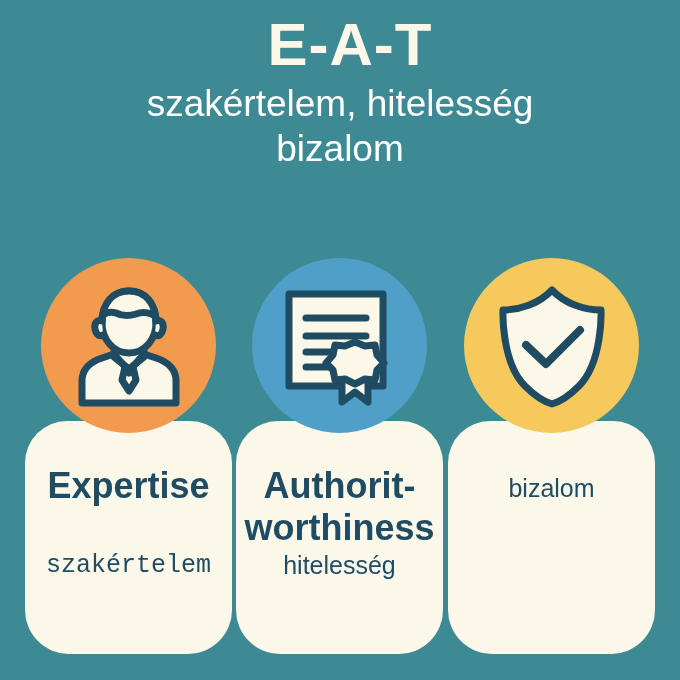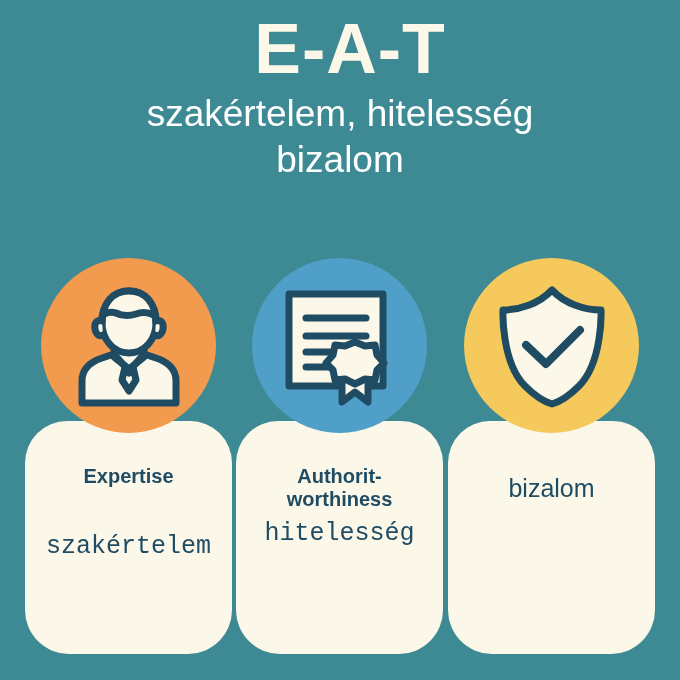--- a/index.html
+++ b/index.html
@@ -26,21 +26,21 @@
   .header {
     position: absolute;
     top: 0;
     left: 0;
     width: 680px;
     text-align: center;
   }
   .main-title {
     margin: 0;
     padding-top: 14px;
-    font-size: 70px;
+    font-size: 60px;
     line-height: 1.02;
     font-weight: bold;
     letter-spacing: 1px;
     color: #fbf8ea;
     padding-left: 20px;
   }
   .subtitle {
     margin: 0;
     padding-top: 6px;
     font-size: 37px;
@@ -84,36 +84,36 @@
   .card-inner {
     position: absolute;
     left: 0;
     right: 0;
     top: 44px;
     text-align: center;
     padding: 0 6px;
     box-sizing: border-box;
   }
   .card-title {
-    font-size: 20px;
+    font-size: 36px;
     line-height: 1.16;
     font-weight: bold;
     color: #1f4c63;
     white-space: pre-line;
     margin: 0;
   }
   .card-sub {
     margin: 0;
     font-size: 25px;
     line-height: 1.2;
     font-weight: normal;
     color: #1f4c63;
   }
   .col-0 .card-sub { margin-top: 44px; font-family: Liberation Mono, monospace; }
-  .col-1 .card-sub { margin-top: 8px; font-family: Liberation Mono, monospace; }
+  .col-1 .card-sub { margin-top: 1px; }
   .col-2 .card-sub { margin-top: 8px; }
 
   
   .circle {
     position: absolute;
     left: 18px;
     top: 3px;
     width: 175px;
     height: 175px;
     border-radius: 50%;

